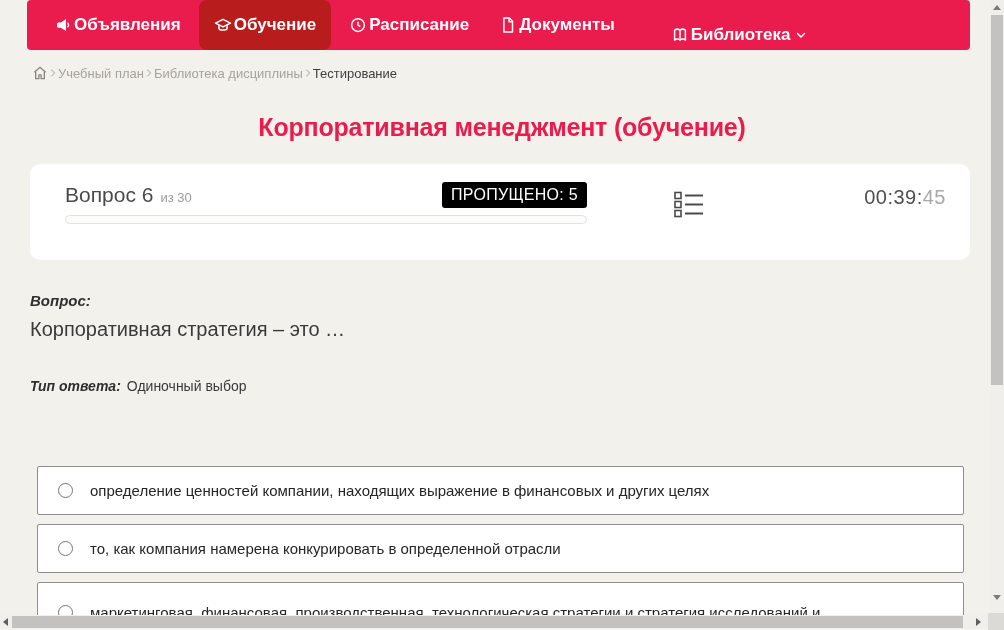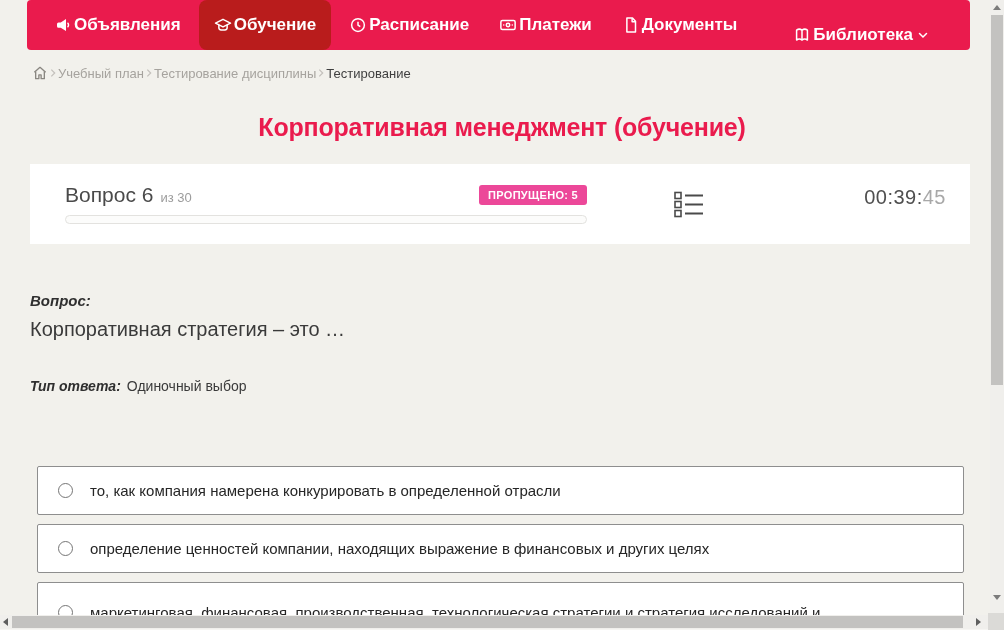--- a/index.html
+++ b/index.html
@@ -41,29 +41,30 @@
 
   
   .page-title {
     position:absolute; left:0; top:113px; width:100%;
     text-align:center; font-size:25px; font-weight:700; color:#ea1b4d;
     letter-spacing:-0.2px;
   }
 
   
   .q-panel {
-    position:absolute; left:30px; top:164px; width:940px; height:80px;
+    position:absolute; left:30px; top:164px; width:940px; height:96px;
     background:#ffffff;
+    border-radius:10px;
   }
   .q-col { position:absolute; left:35px; top:20px; width:522px; }
   .q-row1 { display:flex; justify-content:space-between; align-items:center; height:22px; }
   .q-num { font-size:21px; color:#4a4a4a; }
   .q-of  { font-size:13px; color:#9c9c9c; margin-left:7px; }
   .badge {
-    background:#ec4899; color:#fff; font-size:11px; font-weight:700;
+    background:#000000; color:#fff; font-size:16px; font-weight:400;
     padding:4px 9px; border-radius:3px; letter-spacing:0.3px;
   }
   .progress {
     margin-top:9px; height:9px; border:1px solid #e3e2df;
     border-radius:5px; background:#fcfcfb; overflow:hidden;
   }
   .progress-fill { height:100%; width:0; background:#ea1b4d; border-radius:5px; }
   .list-btn {
     position:absolute; left:644px; top:27px; width:32px; height:28px;
     cursor:pointer; color:#4a4a4a;
@@ -135,30 +136,20 @@
     <span>
       <svg viewBox="0 0 24 24" fill="none" stroke="currentColor" stroke-width="2">
           <circle cx="12" cy="12" r="8.5"></circle>
           <path d="M12 7.5V12l3 2.2"></path>
         </svg>
     </span>
     <span>Расписание</span>
   </div>
   <div class="nav-item">
     <span>
-      <svg viewBox="0 0 24 24" fill="none" stroke="currentColor" stroke-width="2">
-          <rect x="2.5" y="6" width="19" height="12" rx="2"></rect>
-          <circle cx="12" cy="12" r="2.3"></circle>
-          <path d="M6.3 12h.01M17.7 12h.01" stroke-linecap="round"></path>
-        </svg>
-    </span>
-    <span>Платежи</span>
-  </div>
-  <div class="nav-item">
-    <span>
       <svg viewBox="0 0 24 24" fill="none" stroke="currentColor" stroke-width="2" stroke-linejoin="round">
           <path d="M6.5 2.8h7.5l4 4.2v14.2H6.5V2.8z"></path>
           <path d="M13.5 3v4.5H18"></path>
         </svg>
     </span>
     <span>Документы</span>
   </div>
   <div class="nav-item lib">
     <span>
       <svg viewBox="0 0 24 24" fill="none" stroke="currentColor" stroke-width="2" stroke-linejoin="round">
@@ -186,21 +177,21 @@
     <svg width="10" height="10" viewBox="0 0 24 24" fill="none" stroke="#c4c1bc" stroke-width="3">
         <path d="M8 4l8 8-8 8"></path>
       </svg>
   </span>
   <span class="crumb">Учебный план</span>
   <span>
     <svg width="10" height="10" viewBox="0 0 24 24" fill="none" stroke="#c4c1bc" stroke-width="3">
         <path d="M8 4l8 8-8 8"></path>
       </svg>
   </span>
-  <span class="crumb">Тестирование дисциплины</span>
+  <span class="crumb">Библиотека дисциплины</span>
   <span>
     <svg width="10" height="10" viewBox="0 0 24 24" fill="none" stroke="#c4c1bc" stroke-width="3">
         <path d="M8 4l8 8-8 8"></path>
       </svg>
   </span>
   <span class="crumb current">Тестирование</span>
 </div>
 
 <h1 class="page-title">Корпоративная менеджмент (обучение)</h1>
 
@@ -235,25 +226,25 @@
 
 <div class="q-label">Вопрос:</div>
 <div class="q-text">Корпоративная стратегия – это …</div>
 <div class="a-type">
   <span class="t-lab">Тип ответа:</span><span>Одиночный выбор</span>
 </div>
 
 <div class="options">
   <div class="option">
     <span class="radio"></span>
-    <span class="option-label">то, как компания намерена конкурировать в определенной отрасли</span>
+    <span class="option-label">определение ценностей компании, находящих выражение в финансовых и других целях</span>
   </div>
   <div class="option">
     <span class="radio"></span>
-    <span class="option-label">определение ценностей компании, находящих выражение в финансовых и других целях</span>
+    <span class="option-label">то, как компания намерена конкурировать в определенной отрасли</span>
   </div>
   <div class="option">
     <span class="radio"></span>
     <span class="option-label">маркетинговая, финансовая, производственная, технологическая стратегии и стратегия исследований и</span>
   </div>
 </div>
 
 <div class="hscroll">
   <span class="arr arr-left"></span>
   <div class="hthumb"></div>

